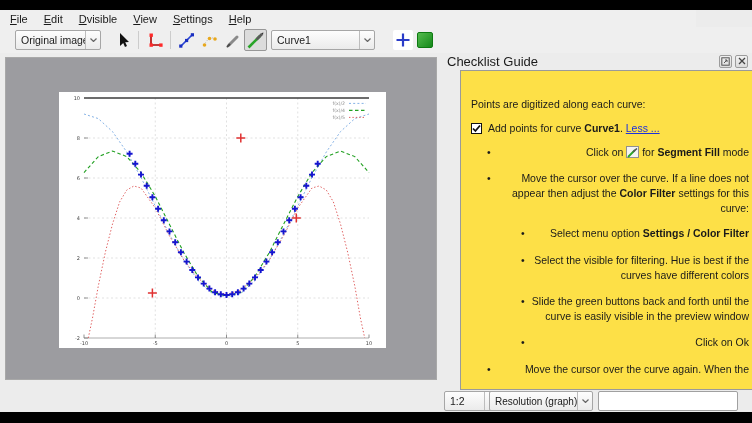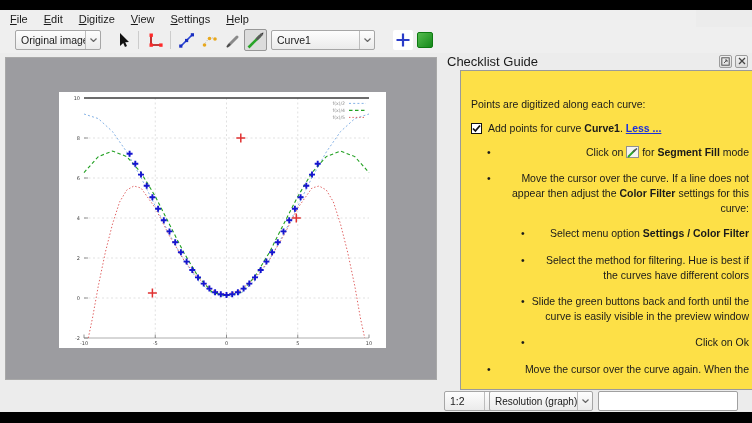--- a/index.html
+++ b/index.html
@@ -69,21 +69,21 @@
   #checklist-body {
     position:absolute; left:0; top:18px; width:100%; height:320px;
     background:#fde047; border:1px solid #9a9a9a; overflow:hidden;
     font-size:10.5px; line-height:1.45;margin-left:19px;
   }
   #checklist-text { position:absolute; left:0; top:0; width:296px; padding:26px 8px 0 10px; }
   #checklist-text p { margin-bottom:9px; }
   .cl-row { display:flex; margin-bottom:9px; }
   .cl-checkbox { width:11px; height:11px; border:1.4px solid #111; margin:2px 6px 0 0; flex:none;
     background:#fff; display:flex; align-items:center; justify-content:center; }
-  .cl-link { color:#1a30dd; text-decoration:underline; font-weight:bold; cursor:pointer; }
+  .cl-link { color:#1a30dd; text-decoration:underline; font-weight:normal; cursor:pointer; }
   ul.steps { list-style:none; margin:0 0 0 16px; }
   ul.steps li { position:relative; padding-left:10px; margin-bottom:10px;text-align:right; }
   ul.steps li::before { content:"•"; position:absolute; left:0; top:0; }
   ul.substeps { list-style:none; margin:10px 0 0 24px; }
   ul.substeps li { position:relative; padding-left:10px; margin-bottom:11px; }
   ul.substeps li::before { content:"•"; position:absolute; left:0; top:0; }
   .mini-icon { display:inline-block; vertical-align:-2px; width:13px; height:12px;
     border:1px solid #909090; background:#f4f4f4; }
 
   
@@ -107,21 +107,21 @@
 </style>
 </head>
 <body>
 
 <div id="screen">
   <div id="bar-top" class="black-bar"></div>
 
   <div id="menubar">
     <div class="menu-item"><span class="mn">F</span><span>ile</span></div>
     <div class="menu-item"><span class="mn">E</span><span>dit</span></div>
-    <div class="menu-item"><span class="mn">D</span><span>igitize</span></div>
+    <div class="menu-item"><span class="mn">D</span><span>visible</span></div>
     <div class="menu-item"><span class="mn">V</span><span>iew</span></div>
     <div class="menu-item"><span class="mn">S</span><span>ettings</span></div>
     <div class="menu-item"><span class="mn">H</span><span>elp</span></div>
   </div>
 
   <div id="toolbar">
     <div class="tb-handle"></div>
     <div class="combo" style="width:86px">
       <span class="combo-label">Original image</span>
       <span class="combo-arrow">
@@ -277,21 +277,21 @@
           <li>
             <span>Click on </span><span class="mini-icon"><svg width="11" height="10" viewBox="0 0 11 10">
                   <path d="M1 9 L8 2" stroke="#28a428" stroke-width="1.8" fill="none"></path>
                   <path d="M6 4 L10 0.5" stroke="#555" stroke-width="1.6" fill="none"></path>
                 </svg></span><span> for </span><b>Segment Fill</b><span> mode</span>
           </li>
           <li>
             <span>Move the cursor over the curve. If a line does not appear then adjust the </span><b>Color Filter</b><span> settings for this curve:</span>
             <ul class="substeps">
               <li><span>Select menu option </span><b>Settings / Color Filter</b><span></span></li>
-              <li><span>Select the method for filtering. Hue is best if the curves have different colors</span><b></b><span></span></li>
+              <li><span>Select the visible for filtering. Hue is best if the curves have different colors</span><b></b><span></span></li>
               <li><span>Slide the green buttons back and forth until the curve is easily visible in the preview window</span><b></b><span></span></li>
               <li><span>Click on Ok</span><b></b><span></span></li>
             </ul>
           </li>
           <li>
             <span>Move the cursor over the curve again. When the </span>
           </li>
         </ul>
 
       </div>

